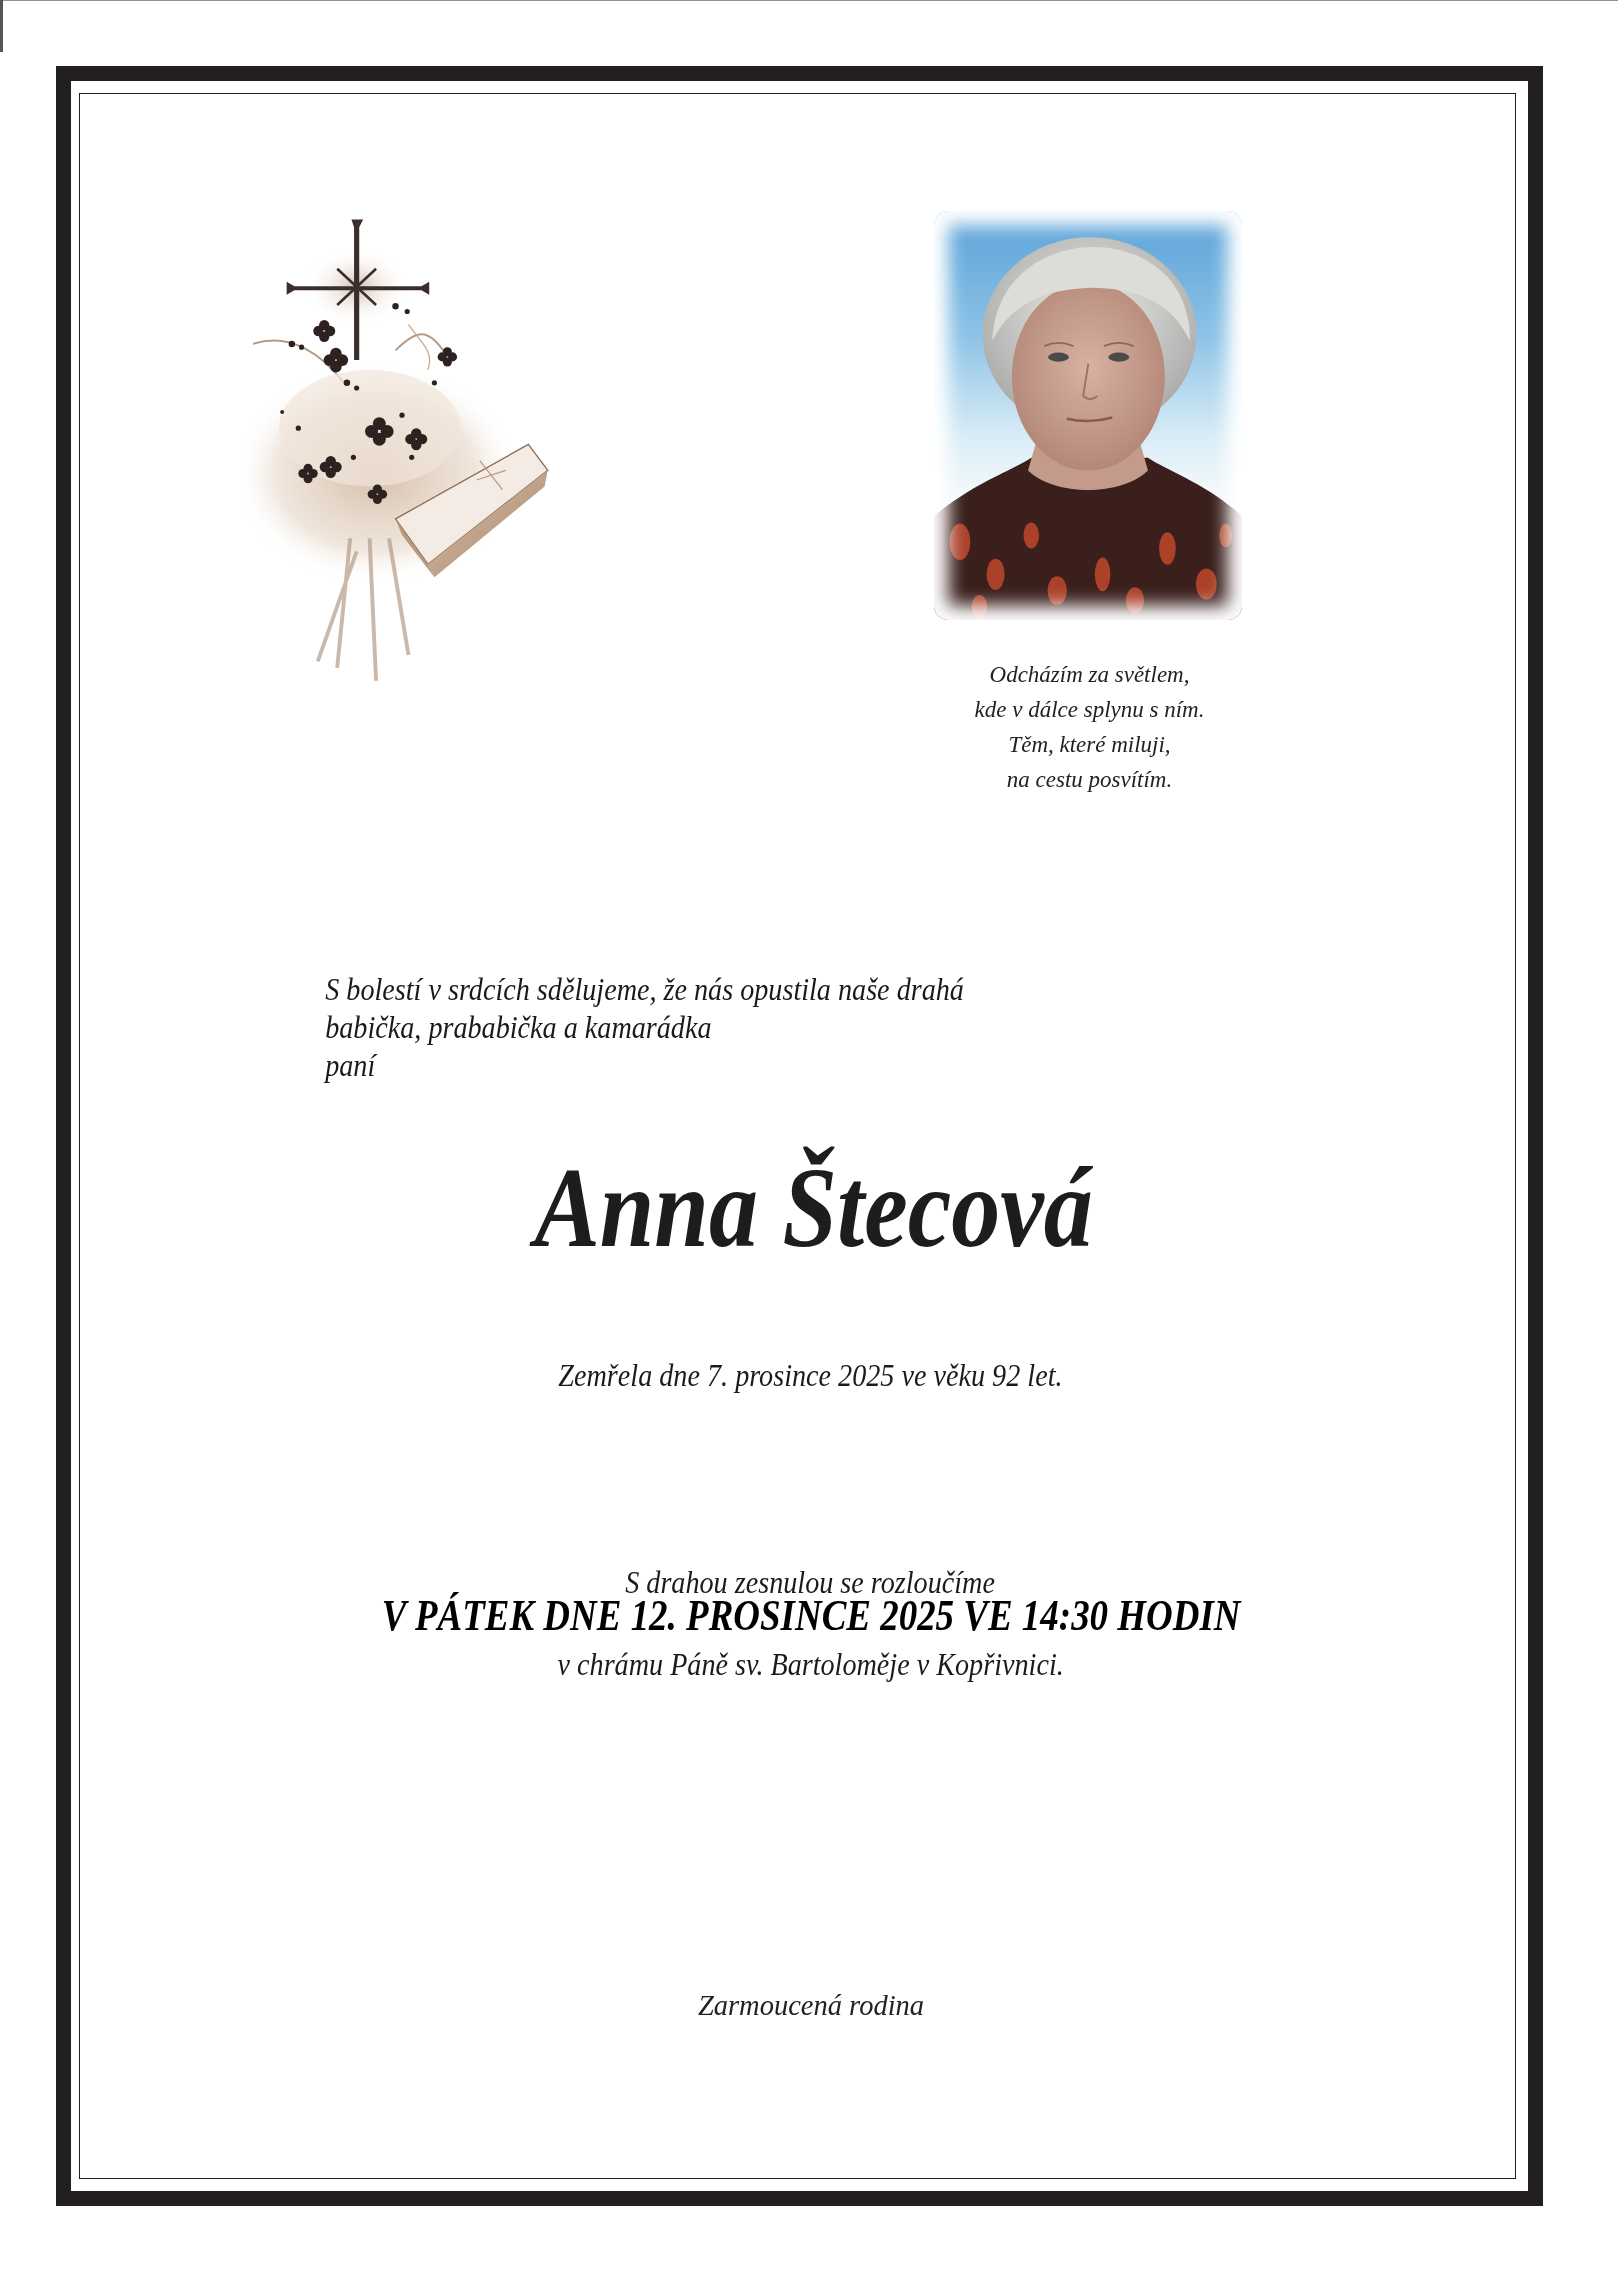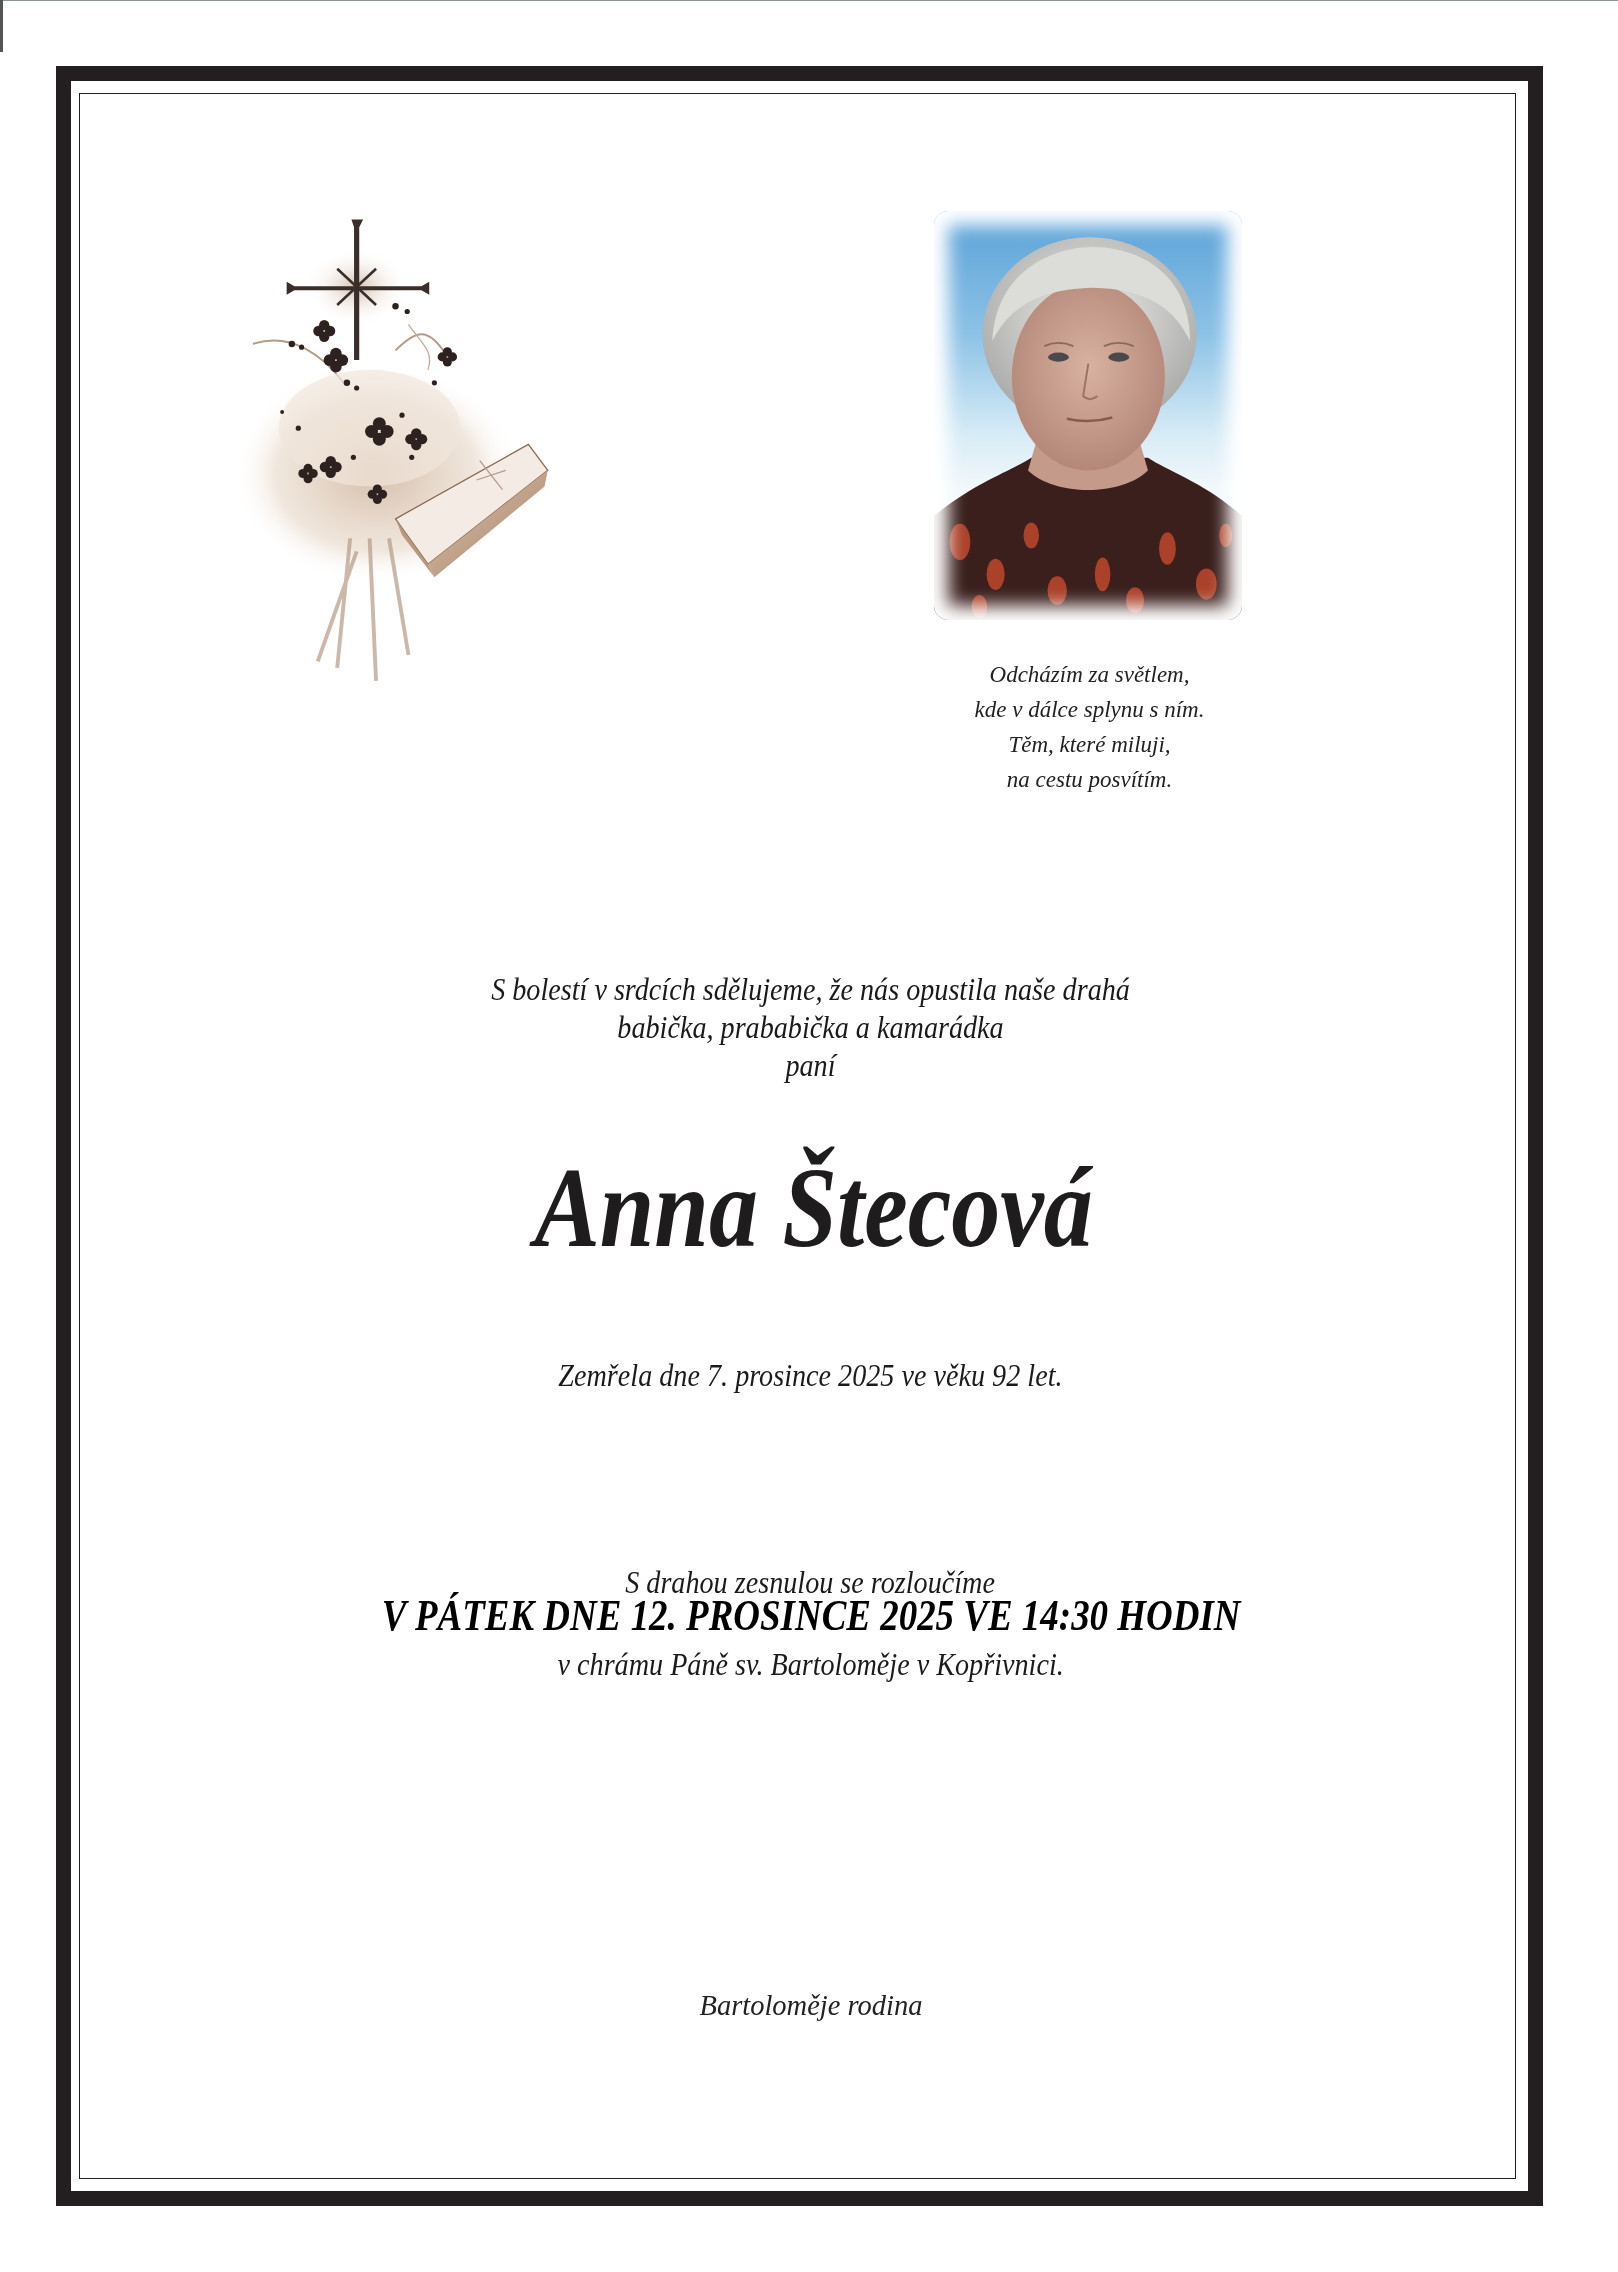--- a/index.html
+++ b/index.html
@@ -73,21 +73,21 @@
     font-size: 23px;
     line-height: 35px;
     color: #222;
   }
   .poem div { white-space: nowrap; }
 
   .intro {
     position: absolute;
     left: 259px; top: 970px;
     width: 1103px;
-    text-align: center;
+    text-align: left;
     font-style: italic;
     font-size: 32px;
     line-height: 38px;
     color: #1a1a1a;
   }
   .intro div { white-space: nowrap; transform: scaleX(0.88); transform-origin: center; }
 
   .name {
     position: absolute;
     left: 262px; top: 1143px;
@@ -351,14 +351,14 @@
 <div class="farewell-intro">
   <span>S drahou zesnulou se rozloučíme</span>
 </div>
 <div class="farewell-date">
   <span>V PÁTEK DNE 12. PROSINCE 2025 VE 14:30 HODIN</span>
 </div>
 <div class="farewell-place">
   <span>v chrámu Páně sv. Bartoloměje v Kopřivnici.</span>
 </div>
 
-<div class="signature">Bartoloměje rodina</div>
+<div class="signature">Zarmoucená rodina</div>
 
 
 </body></html>

